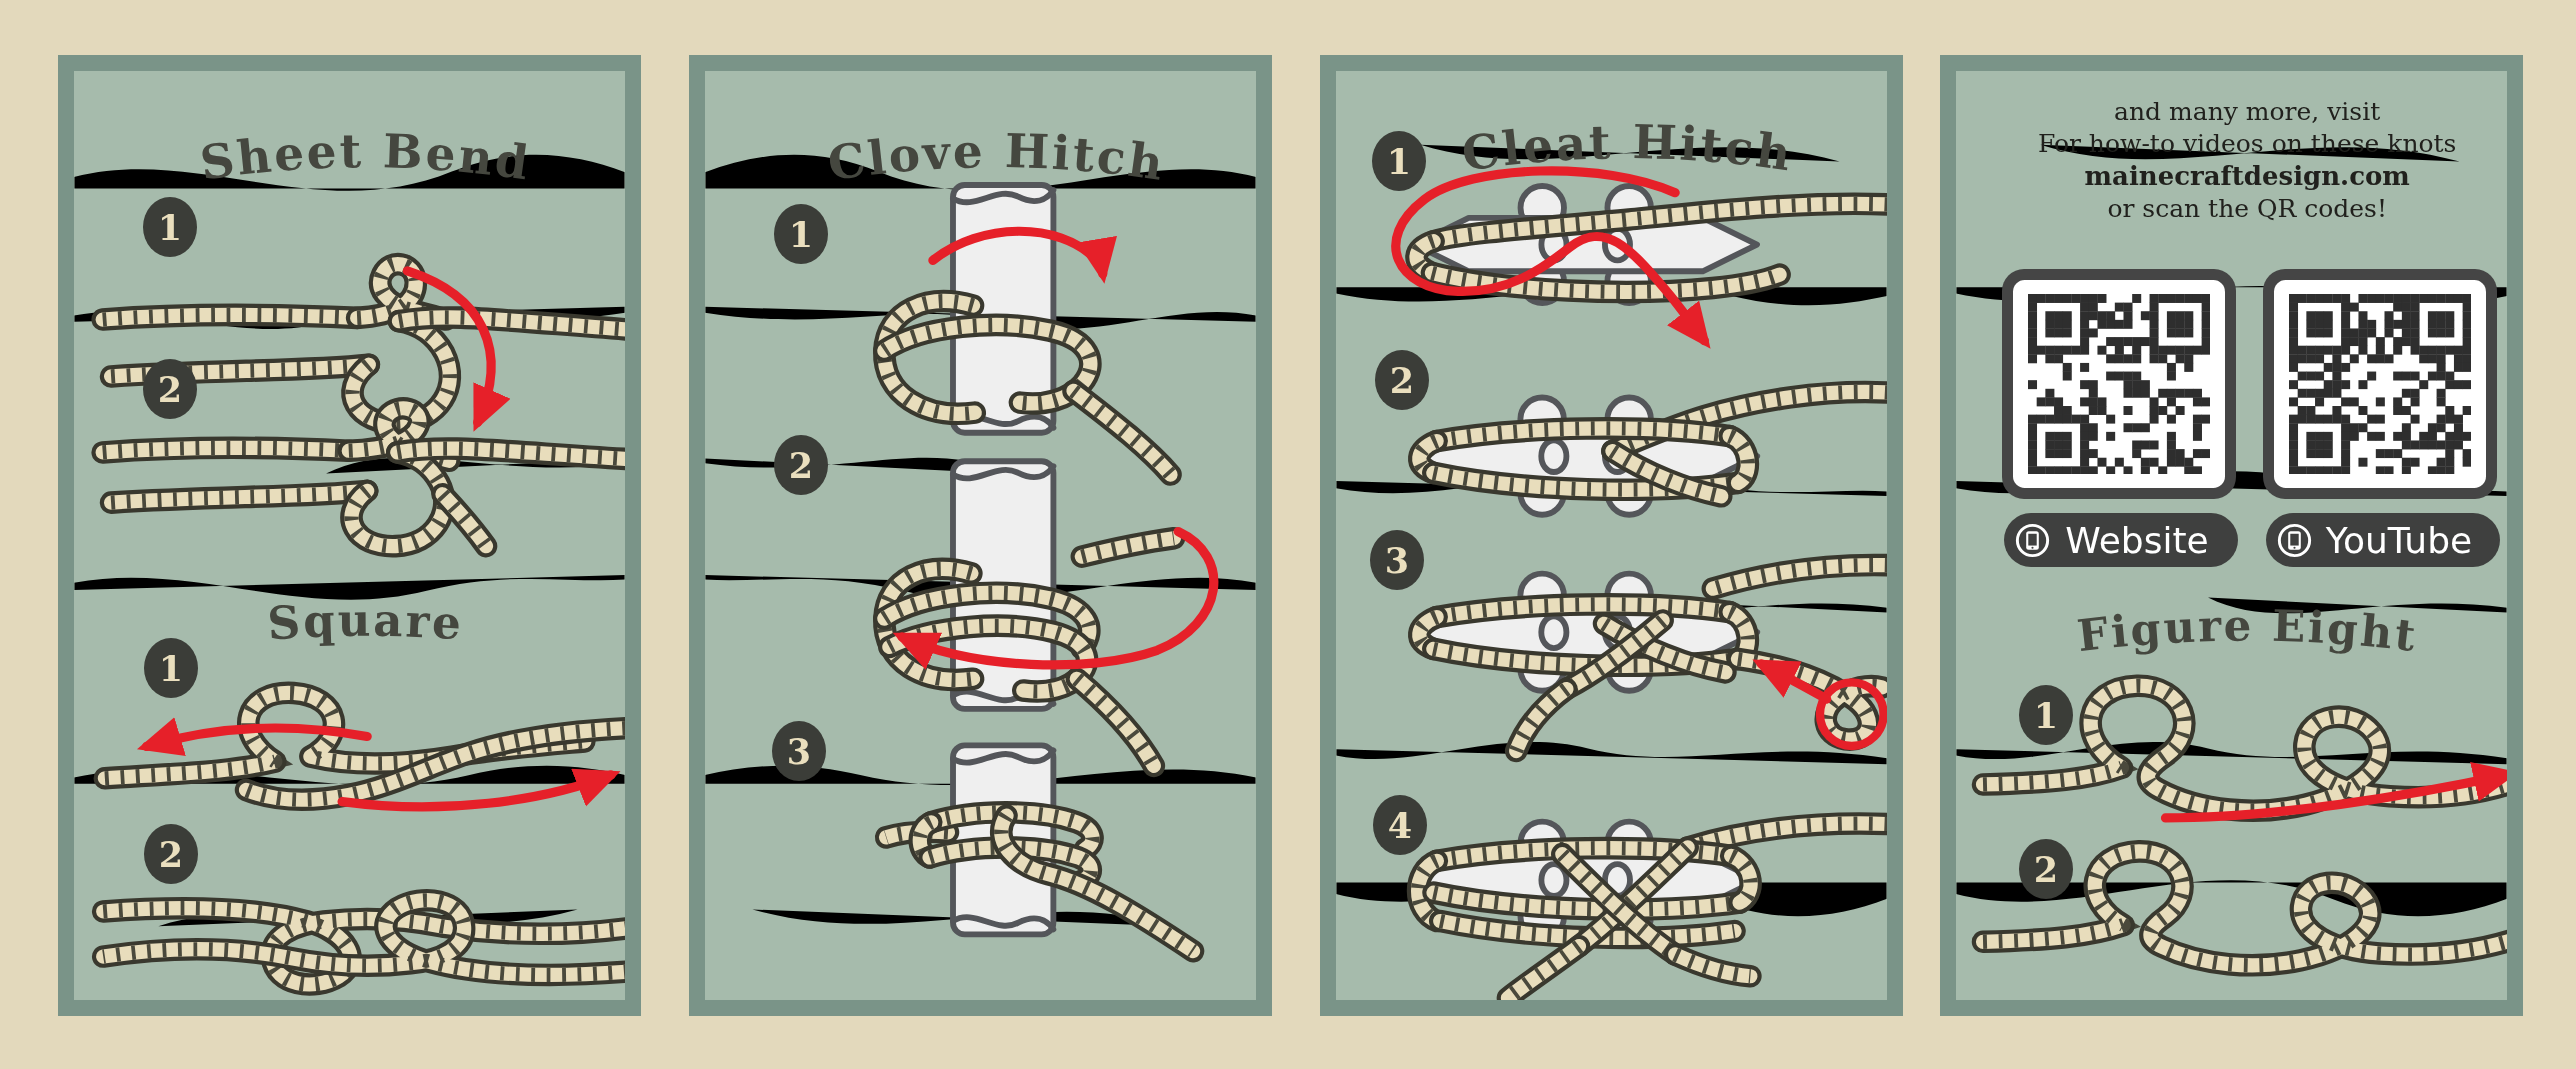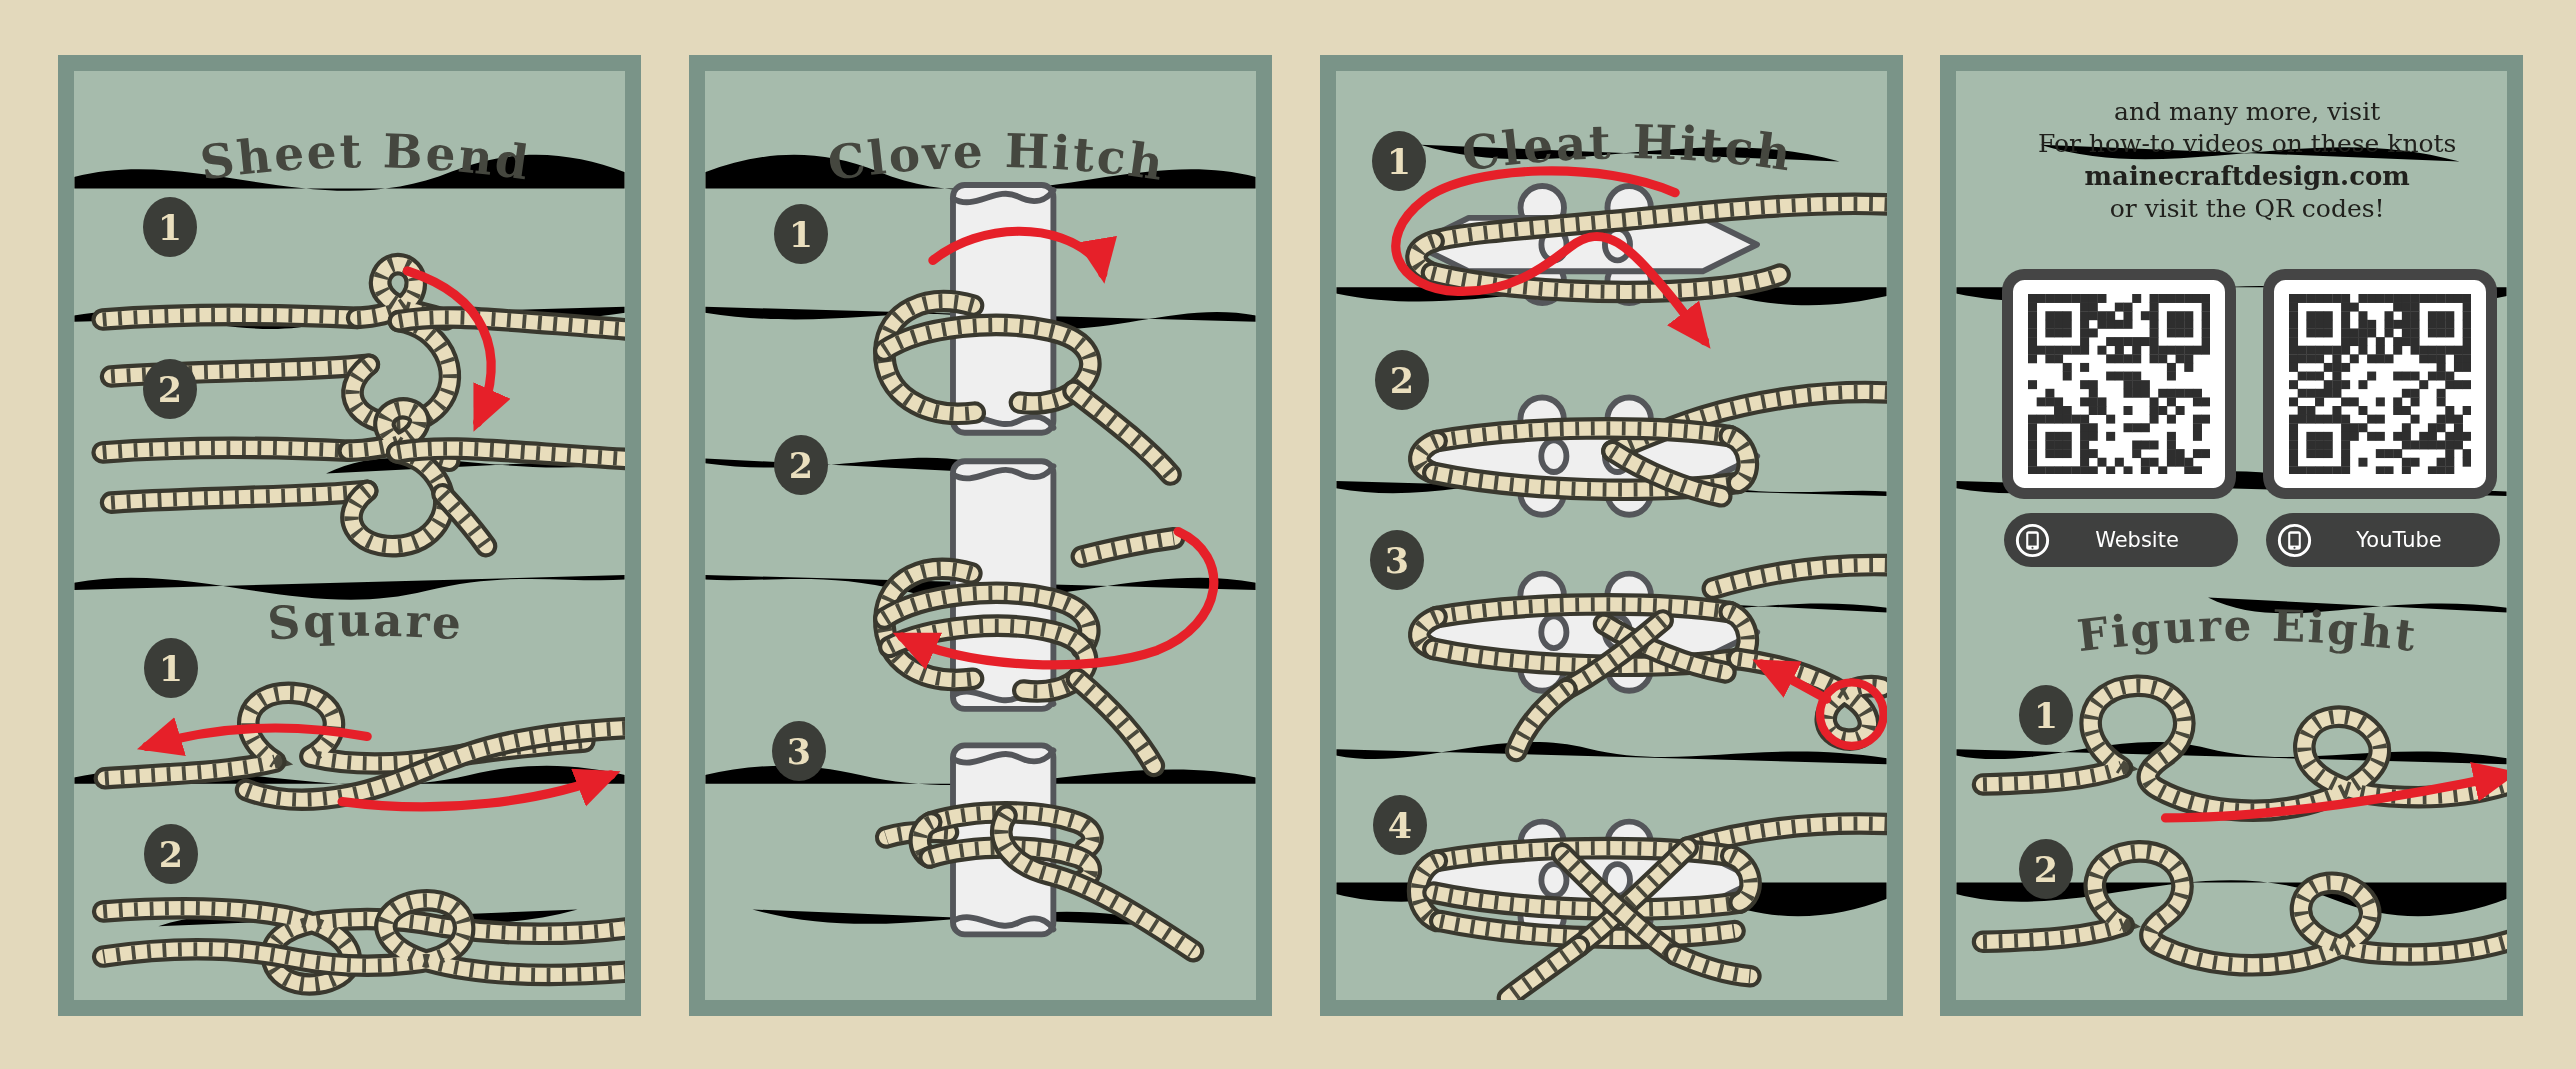--- a/index.html
+++ b/index.html
@@ -38,21 +38,21 @@
   .info-block{position:absolute;left:16.7px;top:25px;width:549px;text-align:center;color:var(--info_ink,#21211d)}
   .info-line{font-size:25px;line-height:32px;font-family:"DejaVu Serif",serif}
   .info-line.bold{font-size:26px;line-height:33px;font-weight:700}
   .qr-box{position:absolute;width:234px;height:230px;background:var(--qr_frame,#454545);border-radius:22px;box-sizing:border-box;padding:11px;z-index:4}
   .qr-white{width:100%;height:100%;background:#fff;border-radius:11.7px;display:flex;align-items:center;justify-content:center}
   svg.qr{width:86%;height:87%}
   .pill{
     position:absolute;width:234px;height:54px;border-radius:27px;background:var(--pill_bg,#3f403f);
     display:flex;align-items:center;padding-left:10px;box-sizing:border-box;z-index:4
   }
-  .pill-label{flex:1;text-align:center;padding-right:15px;color:var(--pill_text,#fff);font-family:"DejaVu Sans",sans-serif;font-size:21px}
+  .pill-label{flex:1;text-align:center;padding-right:15px;color:var(--pill_text,#fff);font-family:"DejaVu Sans",sans-serif;font-size:36px}
 </style>
 </head>
 <body>
 
 <svg width="0" height="0" style="position:absolute" aria-hidden="true">
   <defs>
     <marker id="ah" markerWidth="5.2" markerHeight="4.6" refX="3.8" refY="2.2" orient="auto">
       <path d="M0,0 L4.9,2.2 L0,4.4 Z" style="fill:var(--arrow_red,#e62029)"></path>
     </marker>
     <symbol id="topo" viewBox="0 0 656 1108" preserveAspectRatio="none">
@@ -434,21 +434,21 @@
 
 <div class="panel" id="panel-4">
   <svg class="topo flipx flipy" viewBox="0 0 656 1108" width="549" height="928">
       <use href="#topo" width="656" height="1108"></use>
     </svg>
 
   <div class="info-block">
     <div class="info-line">and many more, visit</div>
     <div class="info-line">For how-to videos on these knots</div>
     <div class="info-line bold">mainecraftdesign.com</div>
-    <div class="info-line">or visit the QR codes!</div>
+    <div class="info-line">or scan the QR codes!</div>
   </div>
 
   <div class="qr-box" style="left:46px;top:198px">
     <div class="qr-white">
       <svg class="qr" id="qr1" viewBox="0 0 21 21" preserveAspectRatio="none" style="fill: var(--qr_module,#2e2e2e);">
           <rect x="0" y="0" width="1.04" height="1.04"></rect>
           <rect x="1" y="0" width="1.04" height="1.04"></rect>
           <rect x="2" y="0" width="1.04" height="1.04"></rect>
           <rect x="3" y="0" width="1.04" height="1.04"></rect>
           <rect x="4" y="0" width="1.04" height="1.04"></rect>

